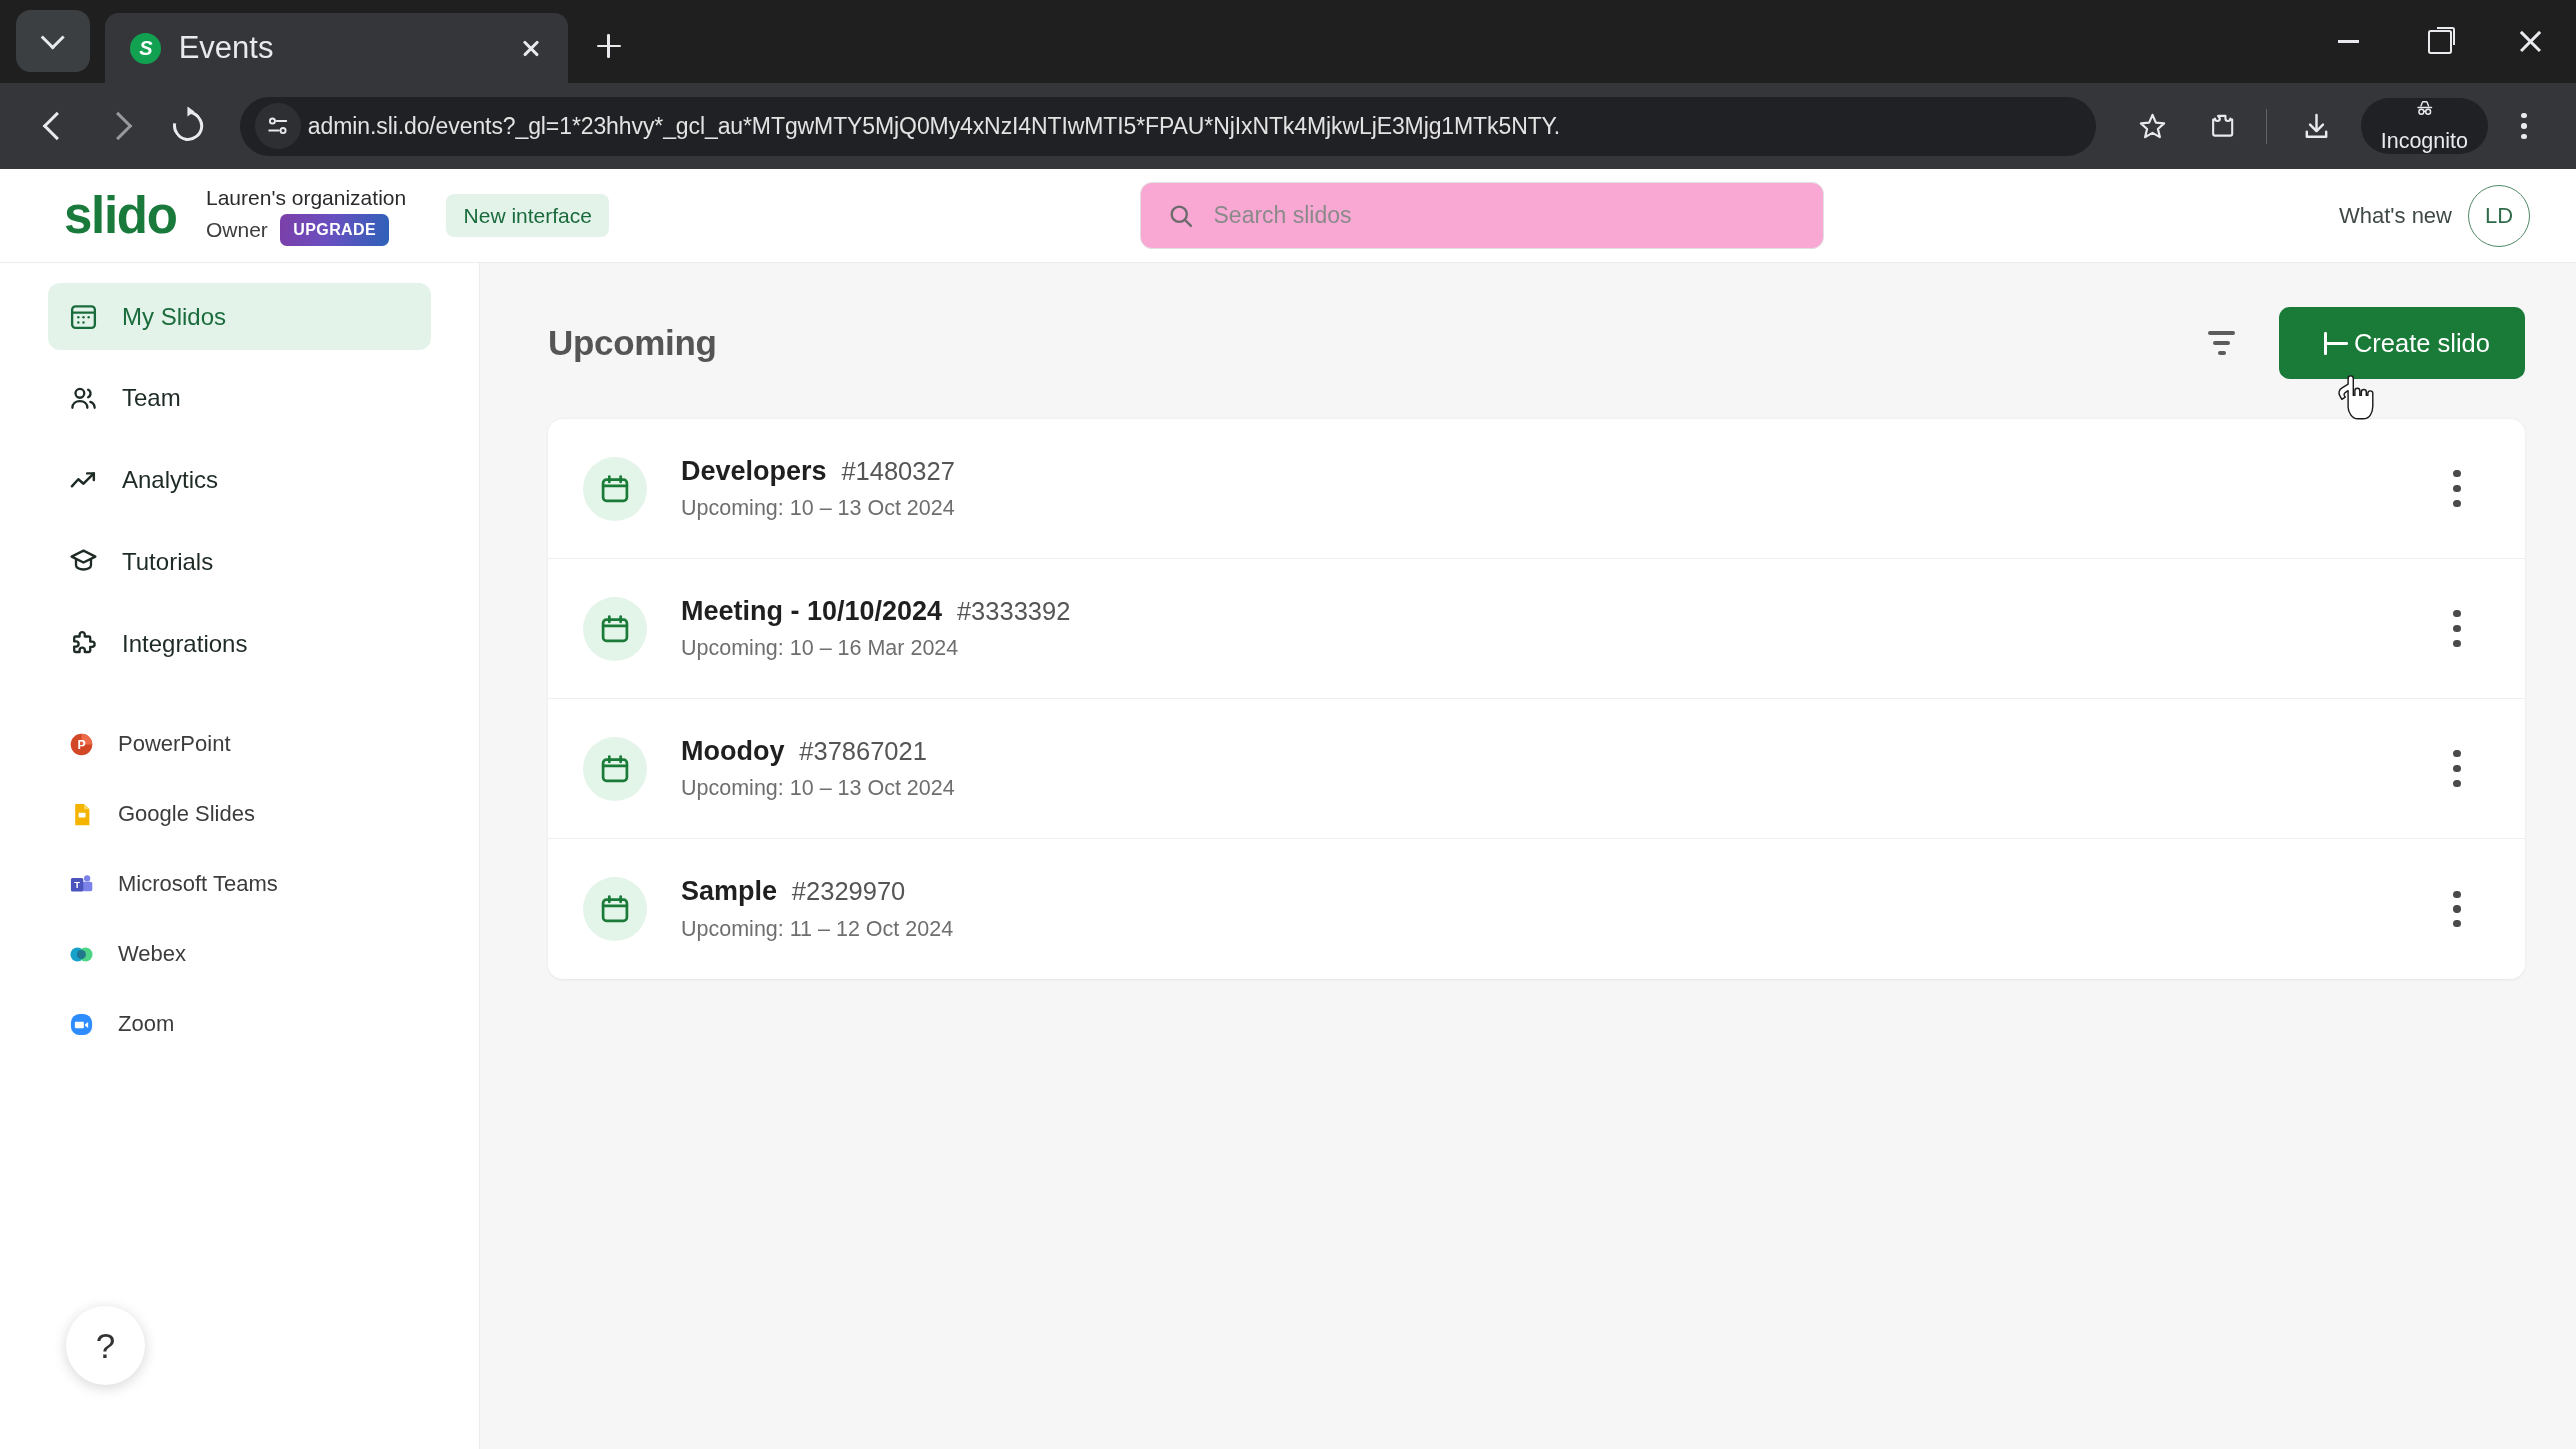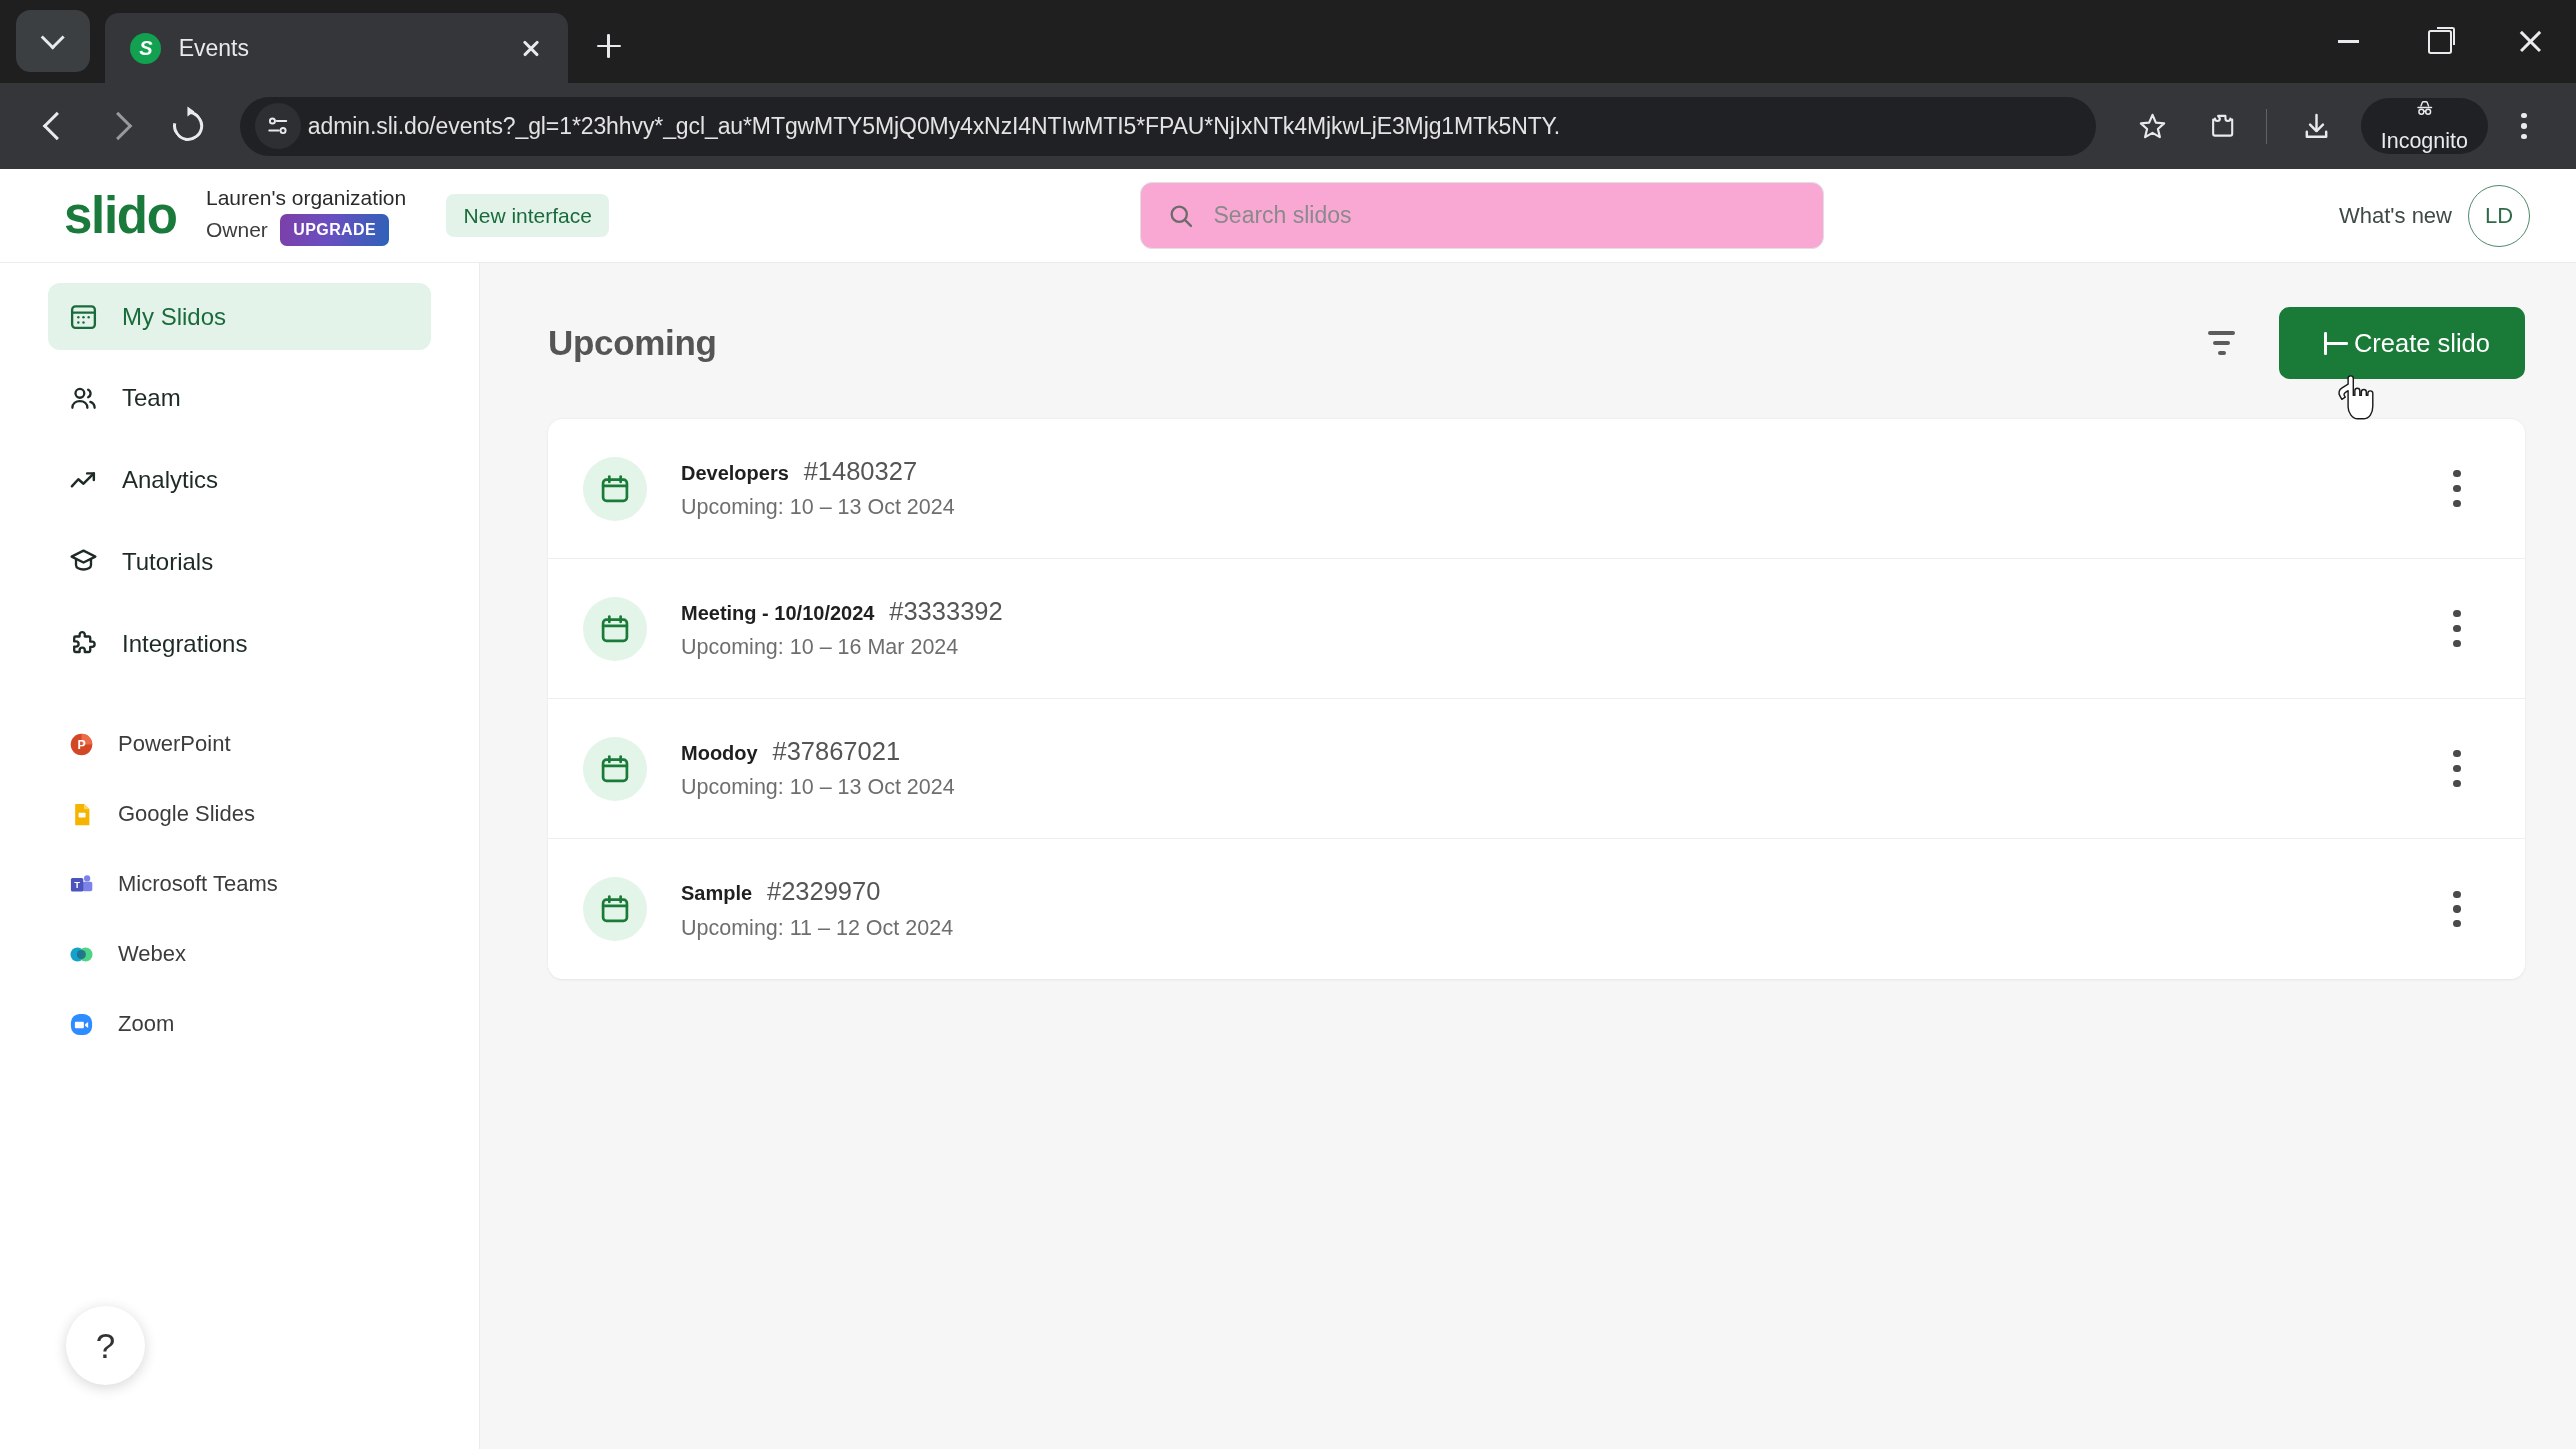--- a/index.html
+++ b/index.html
@@ -31,21 +31,21 @@
     background: #35363a; border-radius: 13.4px 13.4px 0 0;
     display: flex; align-items: center; padding: 0 17.4px 0 25.5px; position: relative;
   }
   .tab-favicon {
     width: 31px; height: 31px; border-radius: 50%;
     background: #12a150; color: #fff;
     display: flex; align-items: center; justify-content: center;
     font-size: 20px; font-weight: bold; font-style: italic; flex: 0 0 31px;
   }
   .tab-title {
-    color: #e8eaed; font-size: 23px; margin-left: 17.4px;
+    color: #e8eaed; font-size: 31px; margin-left: 17.4px;
     white-space: nowrap; overflow: hidden; text-overflow: ellipsis; flex: 1;
   }
   .tab-close {
     width: 38px; height: 38px; display: flex; align-items: center; justify-content: center;
     position: relative; flex: 0 0 38px;
   }
   .tab-close::before, .tab-close::after {
     content: ""; position: absolute; width: 20px; height: 2.7px; background: #e8eaed; border-radius: 1.3px;
   }
   .tab-close::before { transform: rotate(45deg); }
@@ -203,21 +203,21 @@
     height: 140px; display: flex; align-items: center; padding: 0 42px 0 35px;
     border-bottom: 0.7px solid #eeeeee;
   }
   .event-row:last-child { border-bottom: none; }
   .event-ico {
     width: 64px; height: 64px; border-radius: 50%; background: #e3f4e9;
     display: flex; align-items: center; justify-content: center; flex: 0 0 64px;
   }
   .event-text { margin-left: 34px; min-width: 0; }
   .event-title-row { display: flex; align-items: baseline; gap: 14.8px; }
-  .event-name { font-size: 20px; color: #1f1f1f; font-weight: bold; white-space: nowrap; }
+  .event-name { font-size: 27px; color: #1f1f1f; font-weight: bold; white-space: nowrap; }
   .event-code { font-size: 25.5px; color: #555; white-space: nowrap; }
   .event-sub { font-size: 21.5px; color: #6e6e6e; margin-top: 9.4px; white-space: nowrap; }
   .row-menu {
     margin-left: auto; width: 52px; height: 52px;
     display: flex; flex-direction: column; align-items: center; justify-content: center; gap: 7.4px;
   }
   .row-menu i { width: 7.4px; height: 7.4px; background: #4a4a4a; border-radius: 50%; display:block; }
 
   .cursor { position: absolute; left: 2337px; top: 372px; width: 43px; height: 52px; pointer-events: none; z-index: 50; }
 </style>

